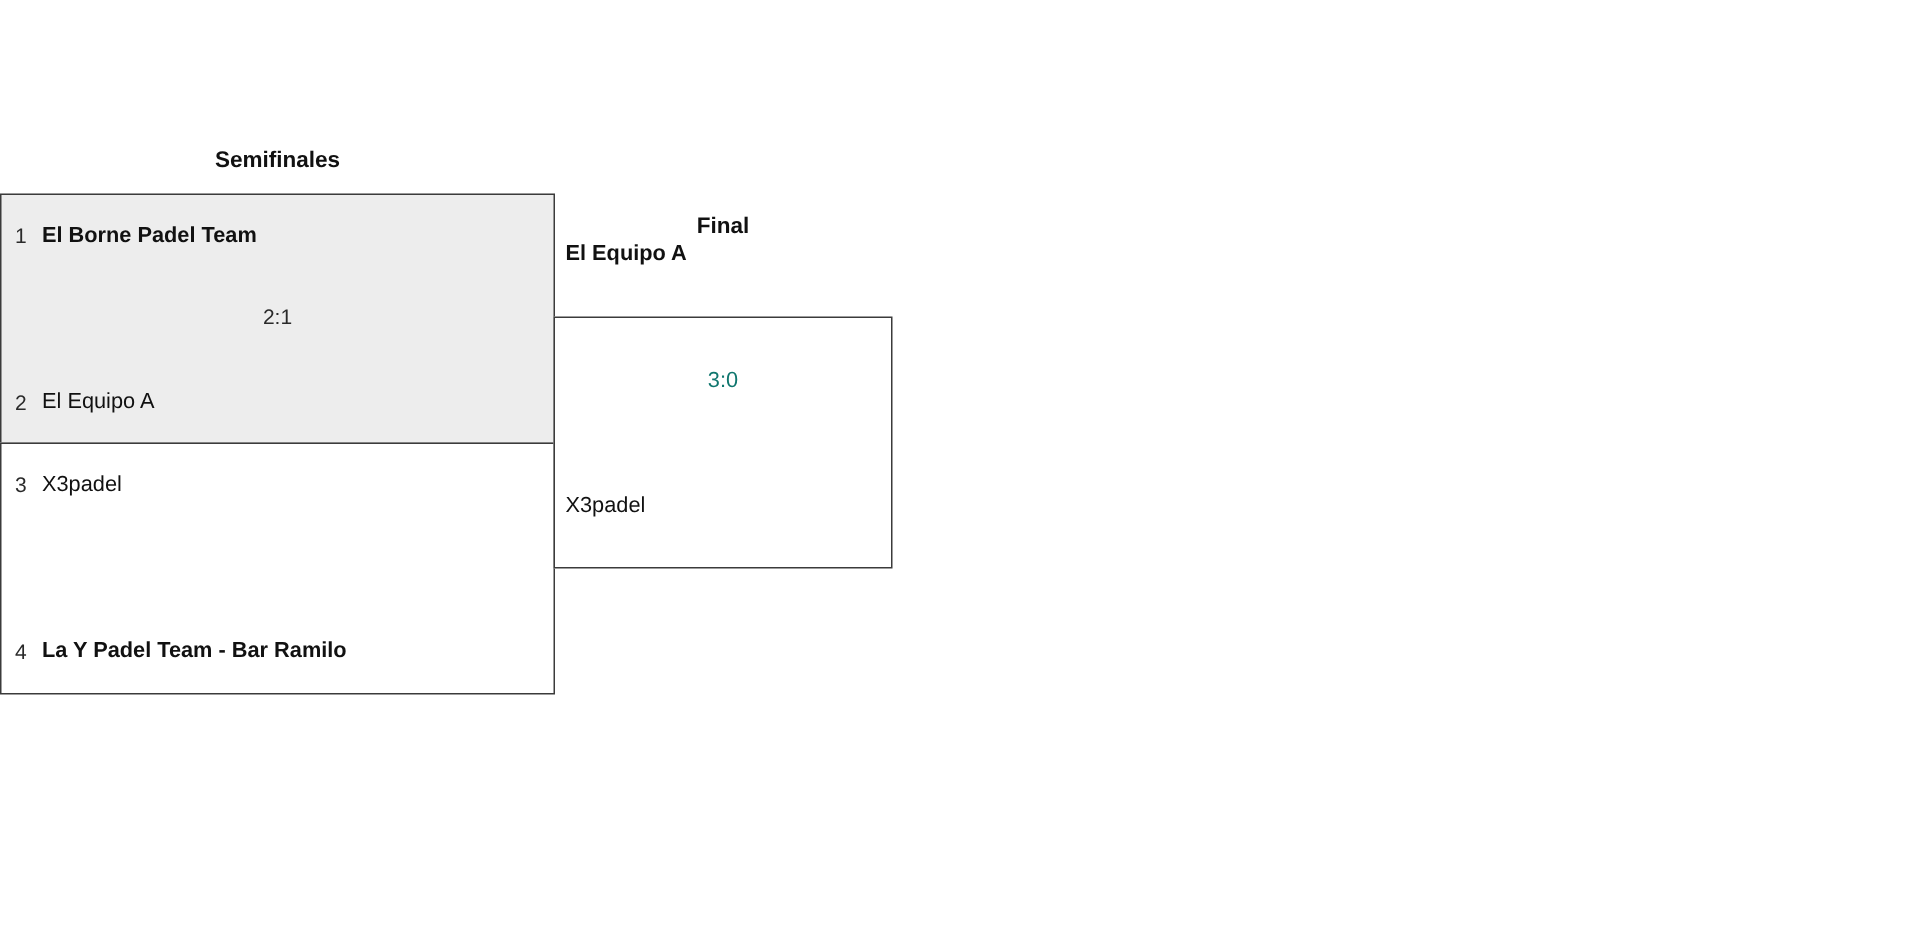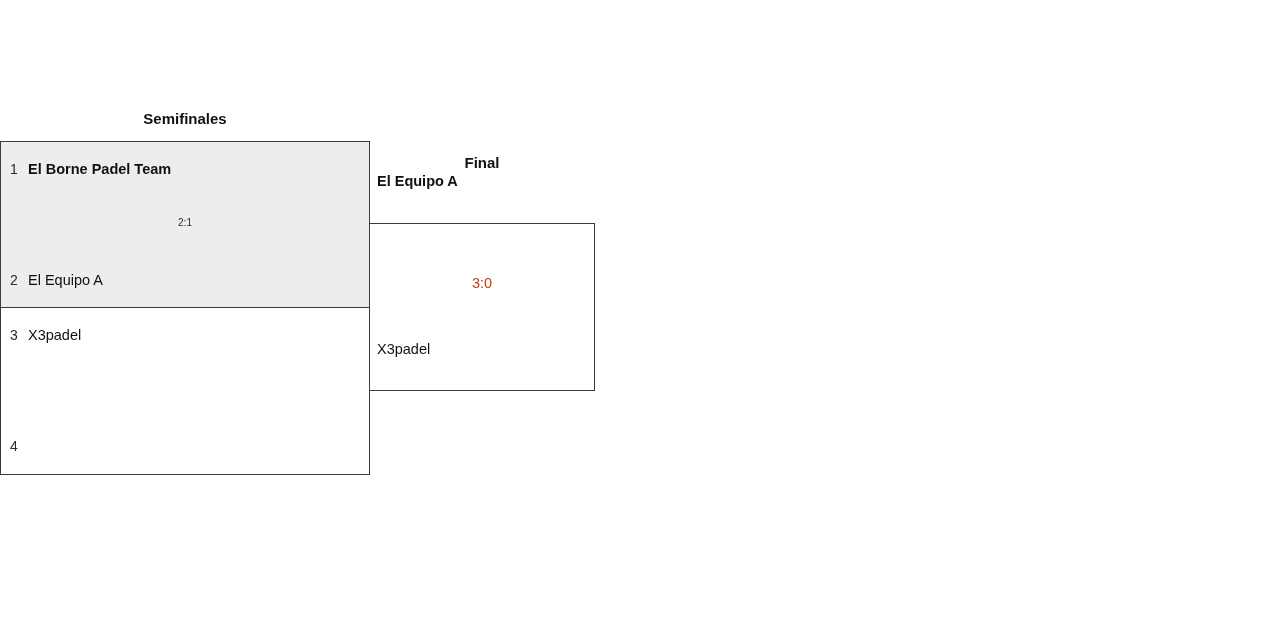--- a/index.html
+++ b/index.html
@@ -33,21 +33,21 @@
   .logo {
     position: absolute;
     right: 6px;
     top: 4px;
     width: 228px;
     height: 64px;
   }
   .logo svg { display: block; width: 228px; height: 64px; }
 
   
-  .bracket { position: absolute; left: 0; top: 12px; width: 1280px; height: 486px; }
+  .bracket { position: absolute; left: 0; top: 0; width: 1280px; height: 486px; }
 
   .round-header {
     position: absolute;
     font-size: 15px;
     font-weight: bold;
     color: #111111;
     text-align: center;
     line-height: 20px;
     white-space: nowrap;
   }
@@ -90,21 +90,21 @@
   .team-name { color: #111111; }
   .team-name.winner { font-weight: bold; }
 
   
   .score {
     position: absolute;
     left: 0;
     width: 100%;
     top: 72px;
     text-align: center;
-    font-size: 10px;
+    font-size: 14px;
     color: #2a2a2a;
     line-height: 18px;
   }
 
   
   .final-team {
     position: absolute;
     font-size: 14.5px;
     line-height: 20px;
     color: #111111;
@@ -114,23 +114,22 @@
   .final-team.t1 { left: 377px; top: 159px; }
   .final-team.t2 { left: 377px; top: 327px; }
 
   .final-score {
     position: absolute;
     left: 369px;
     top: 245px;
     width: 226px;
     text-align: center;
     font-size: 14.5px;
-    color: #c2410c;
+    color: #0f766e;
     line-height: 18px;
-    margin-top: 17px;
   }
 </style>
 </head>
 <body>
 
 <div class="page">
 
 
 
   <div class="bracket">
@@ -150,20 +149,21 @@
       </div>
     </div>
 
     <div class="match-box sf2">
       <div class="team-row top">
         <span class="seed">3</span>
         <span class="team-name">X3padel</span>
       </div>
       <div class="team-row bottom">
         <span class="seed">4</span>
+        <span class="team-name winner">La Y Padel Team - Bar Ramilo</span>
       </div>
     </div>
 
     <div class="match-box fin"></div>
     <div class="final-team t1 winner">El Equipo A</div>
     <div class="final-score">3:0</div>
     <div class="final-team t2">X3padel</div>
 
   </div>
 </div>

